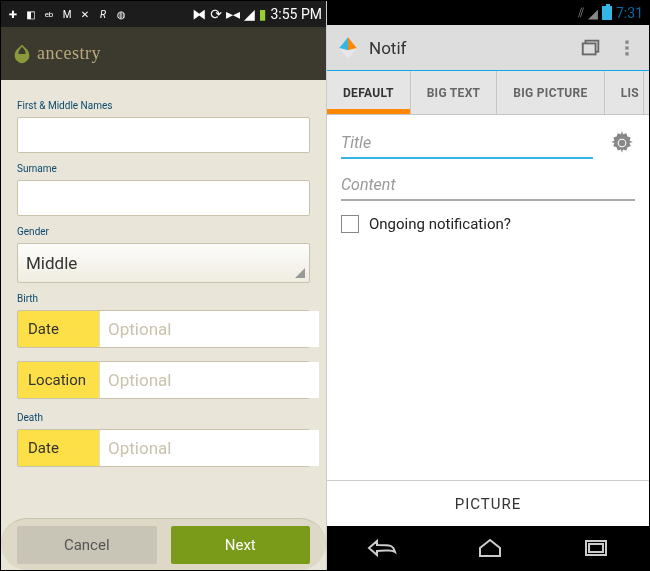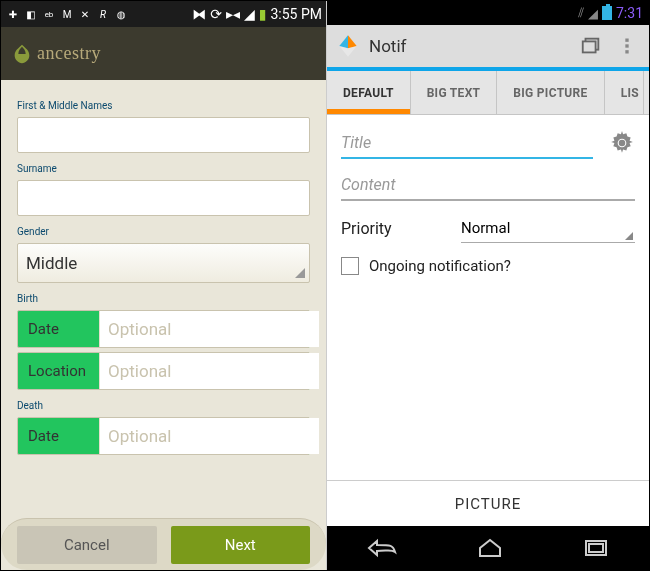--- a/index.html
+++ b/index.html
@@ -18,42 +18,42 @@
   .l-header { background: #3c3a2e; height: 53px; display: flex; align-items: center; padding: 0 10px; }
   .l-header .logo { display: flex; align-items: center; gap: 4px; }
   .l-header .logo-text { color: #b7a97a; font-size: 18px; letter-spacing: 0.5px; font-family: Georgia, serif; }
 
   
   .l-form { flex: 1; overflow: hidden; padding: 10px 16px 0 16px; }
   .l-label { color: #0c4a6e; font-size: 10px; margin: 10px 0 6px 0; }
   .l-input { width: 100%; height: 36px; background: #fff; border: 1px solid #c9c3ae; border-radius: 2px; padding: 0 8px; font-size: 15px; }
   .l-select { width: 100%; height: 40px; background: linear-gradient(#fdfdfb,#efece0); border: 1px solid #c9c3ae; border-radius: 2px; display: flex; align-items: center; padding: 0 8px; position: relative; font-size: 17px; color: #333; }
   .l-select::after { content: ""; position: absolute; right: 4px; bottom: 4px; width: 0; height: 0; border-left: 10px solid transparent; border-bottom: 10px solid #999; }
-  .l-row { display: flex; align-items: center; background: #22c55e; border: 1px solid #c9c3ae; border-radius: 2px; height: 38px; margin-bottom: 4px; }
+  .l-row { display: flex; align-items: center; background: #fde047; border: 1px solid #c9c3ae; border-radius: 2px; height: 38px; margin-bottom: 13px; }
   .l-row .rowlabel { color: #333; font-size: 15px; padding: 0 10px; border-right: 1px solid #e4dfcd; height: 100%; display: flex; align-items: center; min-width: 82px; }
   .l-row input { border: none; flex: 1; height: 100%; padding: 0 8px; font-size: 16px; outline: none; }
   .l-row input::placeholder { color: #c9c3ae; font-size: 17px; }
 
   
   .l-footer { background: #ddd9c6; height: 52px; display: flex; align-items: center; justify-content: center; gap: 14px; padding: 0 16px; border-top: 1px solid #c9c3ae; border-radius: 26px; }
   .l-footer button { flex: 1; height: 38px; border: none; font-size: 15px; border-radius: 2px; }
   .btn-cancel { background: #c9c5b6; color: #555; }
   .btn-next { background: #7a9a1a; color: #fff; }
 
   
   .r-status { background: #000; height: 24px; color: #fff; display: flex; align-items: center; padding: 0 6px; font-size: 13px; }
   .r-status .spacer { flex: 1; }
   .r-status .sys { display: flex; align-items: center; gap: 4px; }
   .r-status .batt { width: 10px; height: 14px; border: 1px solid #33b5e5; position: relative; }
   .r-status .batt::before { content:""; position:absolute; top:-3px; left:3px; width:4px; height:2px; background:#33b5e5; }
   .r-status .batt::after { content:""; position:absolute; bottom:0; left:0; right:0; height:100%; background:#33b5e5; }
-  .r-status .time { color: #8b5cf6; font-size: 14px; }
-
-  
-  .r-actionbar { background: #dddddd; height: 46px; display: flex; align-items: center; padding: 4px 8px; gap: 8px; border-bottom: 4px solid #0ea5e9; }
+  .r-status .time { color: #0369a1; font-size: 14px; }
+
+  
+  .r-actionbar { background: #dddddd; height: 46px; display: flex; align-items: center; padding: 4px 8px; gap: 8px; border-bottom: 1px solid #0ea5e9; }
   .r-actionbar .app-title { font-size: 17px; color: #333; flex: 1; }
   .r-actionbar .ab-icon { width: 28px; height: 28px; display: flex; align-items: center; justify-content: center; color: #666; }
 
   
   .r-tabs { background: #e5e5e5; height: 44px; display: flex; border-bottom: 1px solid #c5c5c5; overflow: hidden; }
   .r-tab { flex: 0 0 auto; padding: 0 16px; display: flex; align-items: center; font-size: 12px; font-weight: bold; color: #666; border-right: 1px solid #c5c5c5; position: relative; letter-spacing: 0.3px; }
   .r-tab.active { color: #333; }
   .r-tab.active::after { content: ""; position: absolute; bottom: 0; left: 0; right: 0; height: 5px; background: #ff8800; }
 
   
@@ -191,26 +191,20 @@
     <div class="holo-row">
       <input class="holo-input" placeholder="Title" style="">
       <svg class="gear" viewBox="0 0 24 24">
           <circle cx="12" cy="12" r="3" fill="#888"></circle>
           <path fill="#888" d="M12 1l1 3 3-1 1 3 3 1-1 3 3 1-3 1 1 3-3 1-1 3-3-1-1 3-1-3-3 1-1-3-3-1 1-3-3-1 3-1-1-3 3-1 1-3 3 1z M12 8a4 4 0 100 8 4 4 0 000-8z"></path>
         </svg>
     </div>
     <div class="holo-row">
       <input class="holo-input gray" placeholder="Content" style="">
     </div>
-    <div class="prio-row">
-      <div class="prio-label">Priority</div>
-      <div class="prio-select">
-        <span>Normal</span>
-      </div>
-    </div>
     <div class="chk-row">
       <div class="chk"></div>
       <div class="chk-label">Ongoing notification?</div>
     </div>
   </div>
 
   <div class="r-create">PICTURE</div>
 
   <div class="r-navbar">
     <svg width="30" height="20" viewBox="0 0 30 20">

